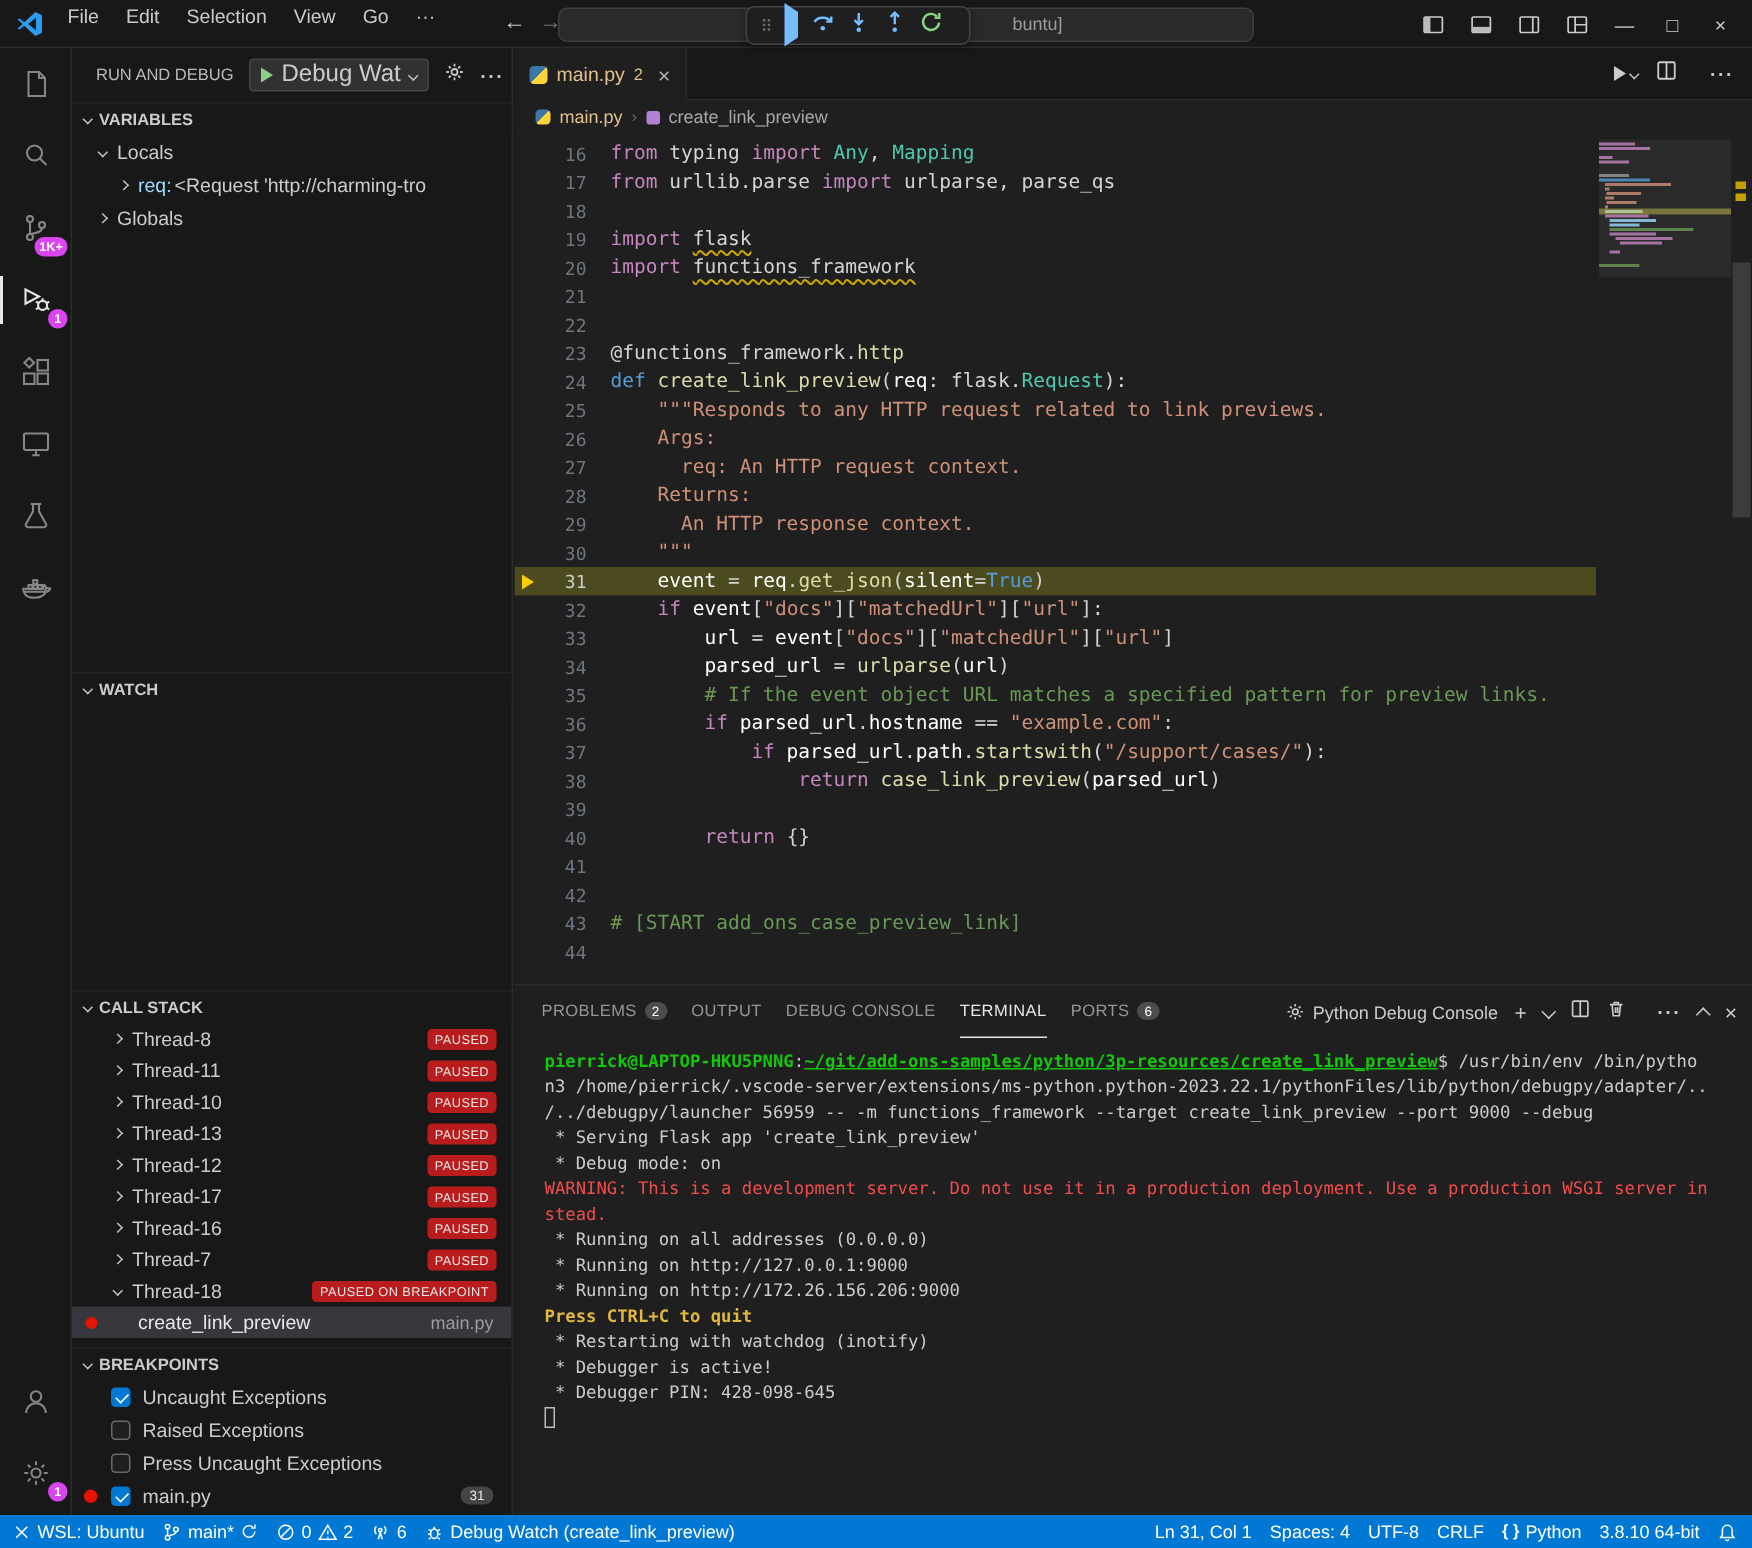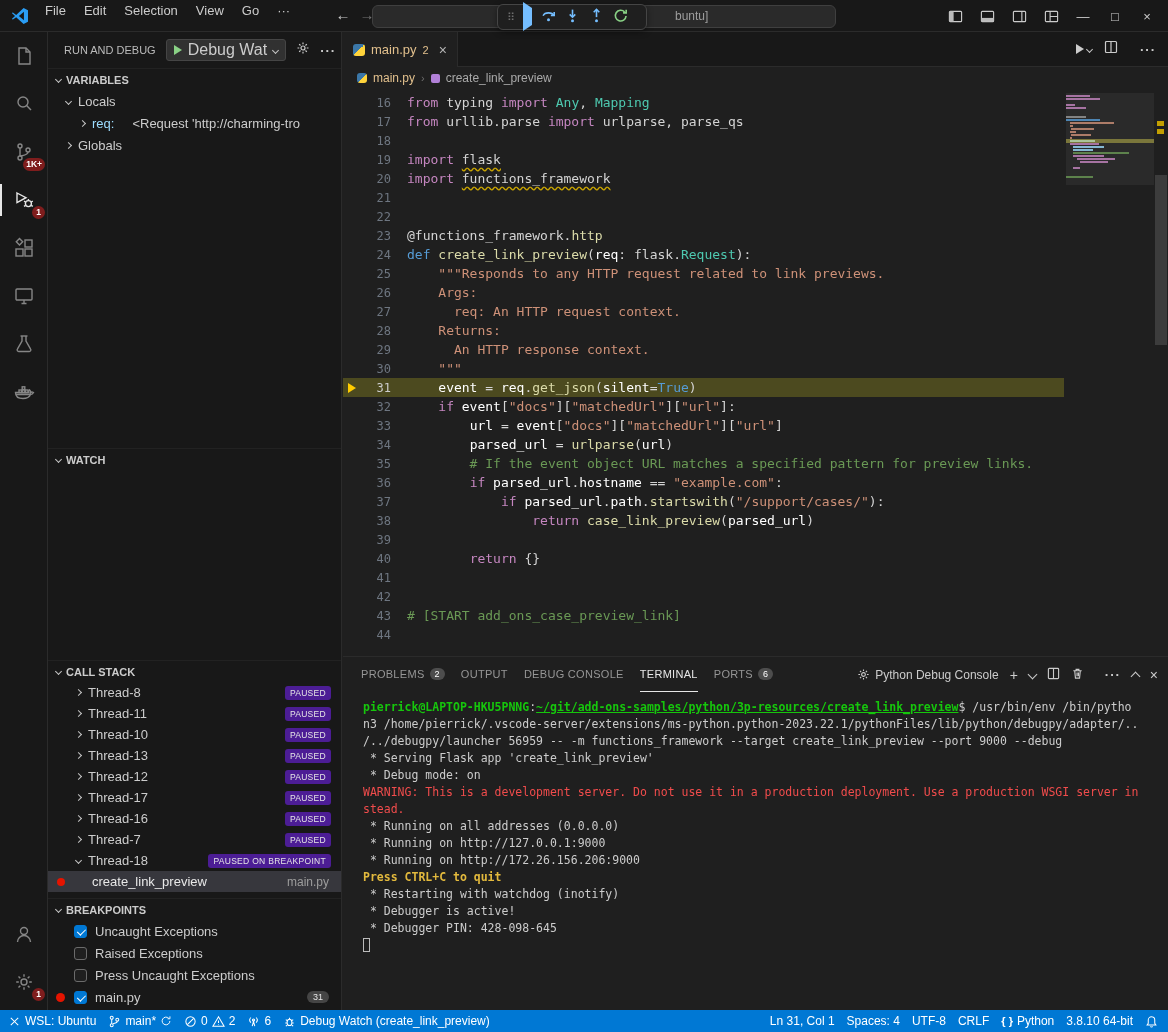--- a/index.html
+++ b/index.html
@@ -23,46 +23,46 @@
   .dt-stop{width:11px;height:11px;background:#f48771;border-radius:1.5px}
   .tb-right{position:absolute;right:0;top:0;height:32px;display:flex;align-items:center;gap:6px;padding-right:8px}
   .tb-ic{width:26px;height:24px;display:flex;align-items:center;justify-content:center;color:#cccccc}
   .win-glyph{font-size:13px;color:#cccccc}
 
   
   .activitybar{position:absolute;left:0;top:32px;width:48px;height:978px;background:#181818;border-right:1px solid #2b2b2b;z-index:20}
   .ab-item{position:relative;width:48px;height:48px;display:flex;align-items:center;justify-content:center;color:#868686}
   .ab-item.active{color:#e7e7e7}
   .ab-item.active::before{content:"";position:absolute;left:0;top:8px;bottom:8px;width:2px;background:#e7e7e7}
-  .ab-badge{position:absolute;bottom:5px;right:3px;background:#7f1d1d;color:#fff;font-size:8.5px;line-height:13px;height:13px;min-width:13px;border-radius:8px;padding:0 3px;text-align:center;font-weight:bold}
+  .ab-badge{position:absolute;bottom:5px;right:3px;background:#d946ef;color:#fff;font-size:8.5px;line-height:13px;height:13px;min-width:13px;border-radius:8px;padding:0 3px;text-align:center;font-weight:bold}
   .ab-bottom{position:absolute;bottom:4px;left:0;width:48px}
 
   
   .sidebar{position:absolute;left:48px;top:32px;width:294px;height:978px;background:#181818;border-right:1px solid #2b2b2b;overflow:hidden;z-index:10}
   .sb-titlebar{position:absolute;left:0;top:0;width:100%;height:36px;display:flex;align-items:center;padding:0 8px 0 16px}
   .sb-title{font-size:11px;color:#bbbbbb;white-space:nowrap;margin-right:8px}
   .launch-select{height:22px;background:#313131;border:1px solid #454545;border-radius:3px;display:flex;align-items:center;gap:6px;padding:0 7px;margin-left:2px}
   .play-tri{width:0;height:0;border-top:5px solid transparent;border-bottom:5px solid transparent;border-left:8px solid #89d185}
   .launch-label{font-size:16px;color:#cccccc;white-space:nowrap}
   .sb-gear{margin-left:10px}
   .sb-dots{margin-left:10px;color:#cccccc;font-weight:bold;font-size:13px;letter-spacing:1px}
   .sb-section-header{position:absolute;left:0;width:100%;height:22px;display:flex;align-items:center;padding-left:6px;font-size:11px;font-weight:bold;color:#cccccc;border-top:1px solid #222222;background:#181818}
   .sb-section-header .chev{margin:0 5px 0 2px}
   .sb-row{position:absolute;left:0;width:100%;height:22px;display:flex;align-items:center;font-size:13px;color:#cccccc;white-space:nowrap;overflow:hidden}
   .chev{width:5px;height:5px;border-right:1.4px solid #c5c5c5;border-bottom:1.4px solid #c5c5c5;display:inline-block;flex:none}
   .chev.right{transform:rotate(-45deg)}
   .chev.down{transform:rotate(45deg)}
   .sb-row .chev{margin-right:7px}
-  .var-name{color:#9cdcfe;margin-right:18px}
+  .var-name{color:#9cdcfe;margin-right:2px}
   .var-value{color:#cccccc}
   .cs-list{position:absolute;left:0;width:100%}
   .cs-row{height:21px;display:flex;align-items:center;padding:0 10px 0 28px;font-size:13px;color:#cccccc}
   .cs-row .chev{margin-right:7px}
   .cs-name{white-space:nowrap}
-  .cs-badge{margin-left:auto;background:#4c1d95;color:#e6e6e6;font-size:8.5px;letter-spacing:.3px;border-radius:3px;padding:2px 5px;white-space:nowrap}
+  .cs-badge{margin-left:auto;background:#b91c1c;color:#e6e6e6;font-size:8.5px;letter-spacing:.3px;border-radius:3px;padding:2px 5px;white-space:nowrap}
   .cs-frame{height:21px;display:flex;align-items:center;background:#37373d;padding:0 12px 0 44px;font-size:13px;position:relative}
   .frame-dot{position:absolute;left:9px;top:7px;width:8px;height:8px;border-radius:50%;background:#e51400}
   .frame-name{color:#e8e8e8;white-space:nowrap}
   .frame-file{margin-left:auto;color:#9d9d9d;font-size:12px}
   .bp-list{position:absolute;left:0;width:100%}
   .bp-row{height:22px;display:flex;align-items:center;padding-left:26px;position:relative;font-size:13px;color:#cccccc}
   .bp-dot{position:absolute;left:8px;top:7px;width:9px;height:9px;border-radius:50%;background:#e51400}
   .checkbox{width:13px;height:13px;border:1px solid #6b6b6b;border-radius:3px;background:#1f1f1f;position:relative;flex:none;margin-right:8px}
   .checkbox.checked{background:#0078d4;border-color:#0078d4}
   .checkbox.checked::after{content:"";position:absolute;left:4px;top:1.5px;width:3.5px;height:7px;border:solid #fff;border-width:0 1.5px 1.5px 0;transform:rotate(45deg)}

